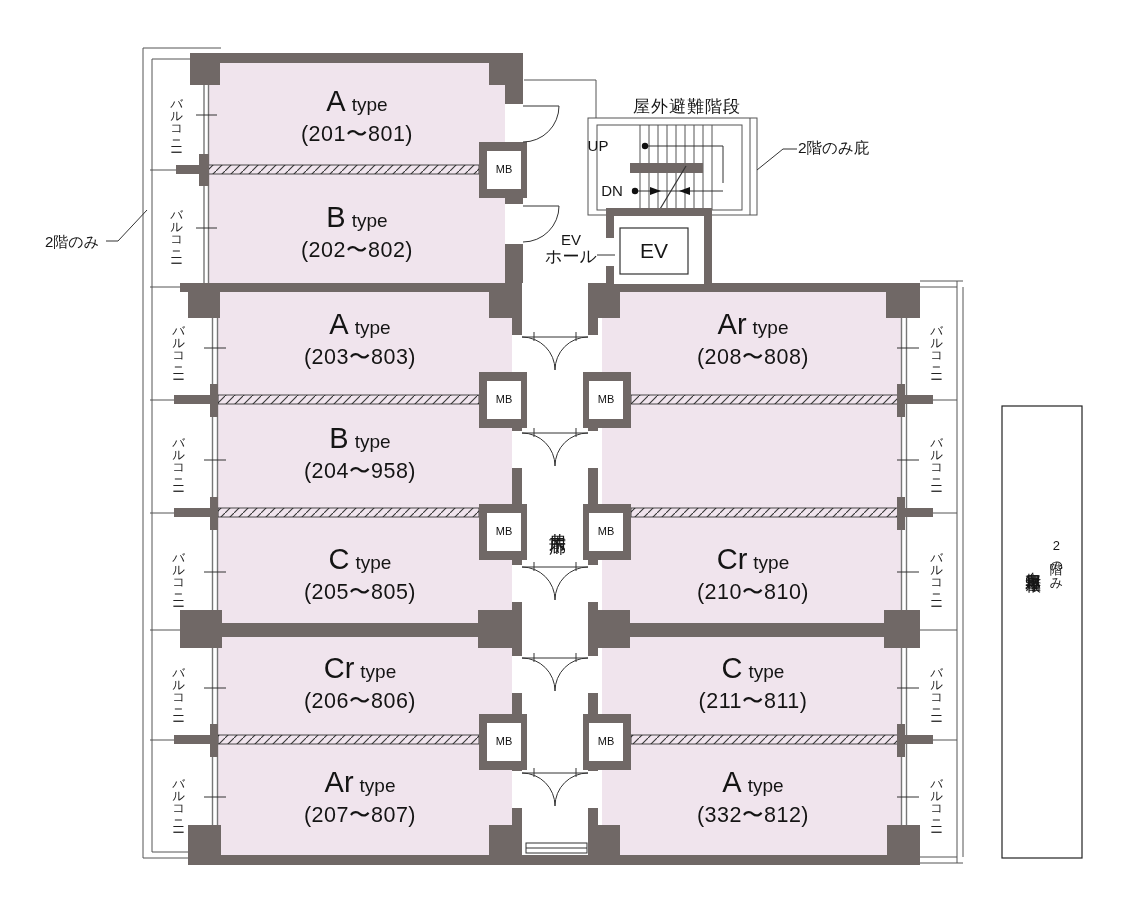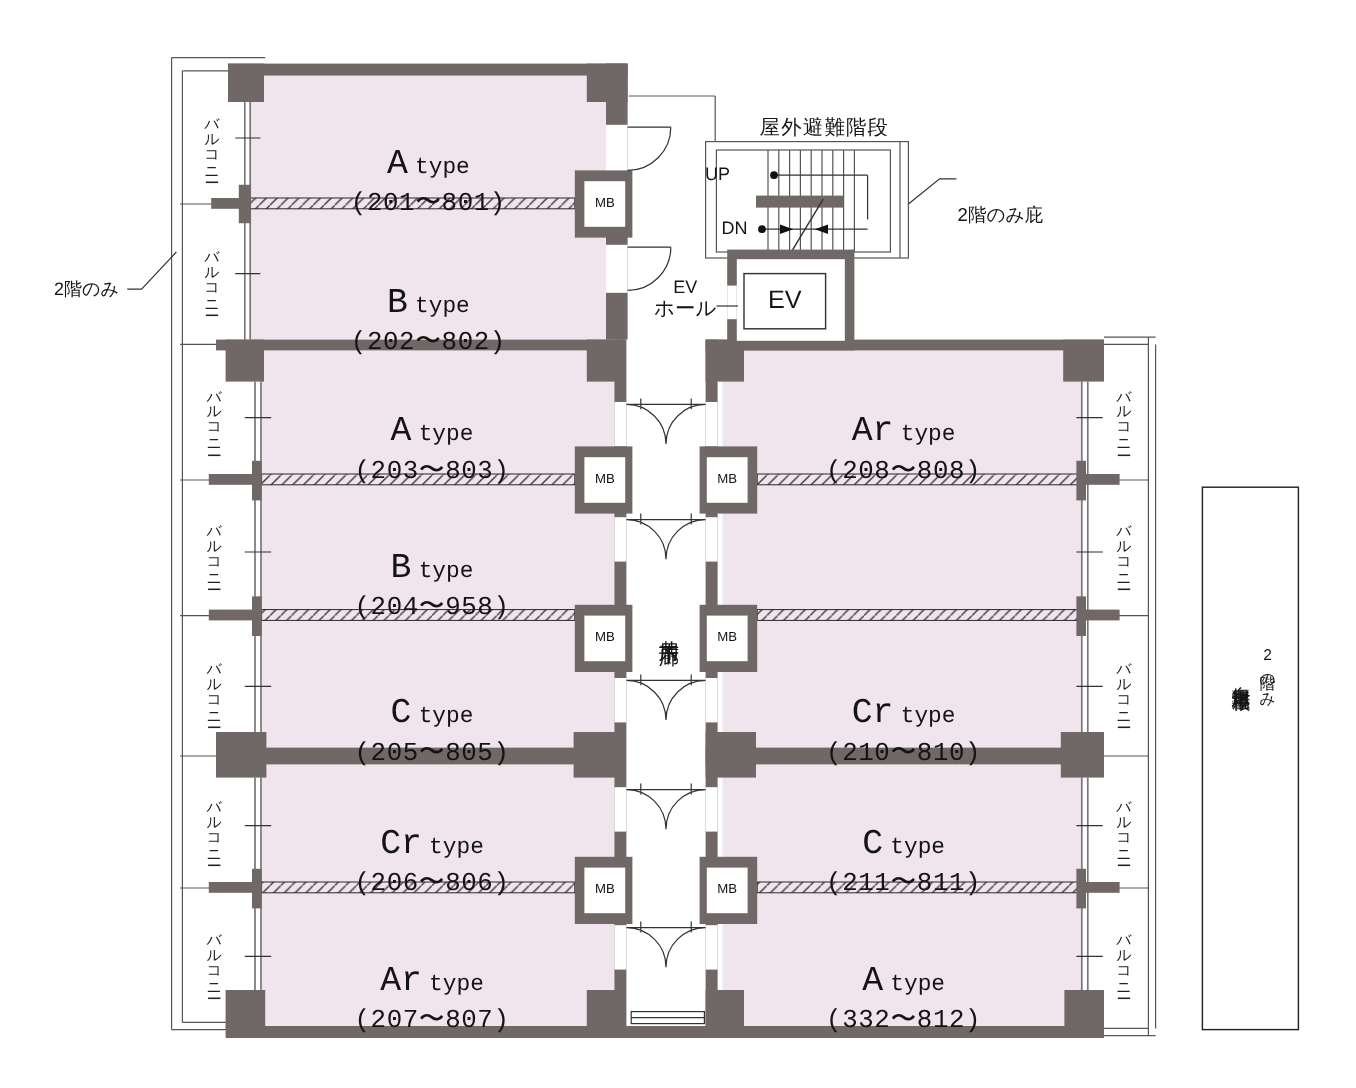--- a/index.html
+++ b/index.html
@@ -8,26 +8,26 @@
   .stage svg{position:absolute;left:0;top:0;}
   .lbl{position:absolute;color:#161616;white-space:nowrap;transform:translate(-50%,-50%);
        font-family:"Liberation Sans","DejaVu Sans",sans-serif;line-height:1.05;}
   .vtext{writing-mode:vertical-rl;text-orientation:upright;}
   .balc{font-size:12.5px;letter-spacing:0px;color:#222;}
   .mbt{font-size:11px;color:#111;}
   .corridor-t{font-size:17px;letter-spacing:2px;}
   .bike-t{font-size:15.5px;letter-spacing:1px;}
   .bike-n{font-size:13px;}
   .unit-label{position:absolute;transform:translateX(-50%);text-align:center;color:#141414;
-              font-family:Liberation Mono, monospace;margin-top:36px;}
+              font-family:Liberation Sans, sans-serif;}
   .u-name{font-size:19px;line-height:1.2;}
   .u-letter{font-size:29px;}
   .u-word{margin-left:6px;}
   .u-range{font-size:21.5px;letter-spacing:0.5px;margin-top:3px;line-height:1.15;text-align:center;}
-  .noTr{transform:none;margin-top:32px;}
+  .noTr{transform:none;}
 </style>
 </head>
 <body>
 
 <div class="stage">
 
 <svg width="1130" height="907" viewBox="0 0 1130 907">
   <defs>
     <pattern id="hatch" width="9" height="9" patternUnits="userSpaceOnUse">
       <path d="M0,9 L9,0" stroke="#333" stroke-width="1.1" fill="none"></path>

